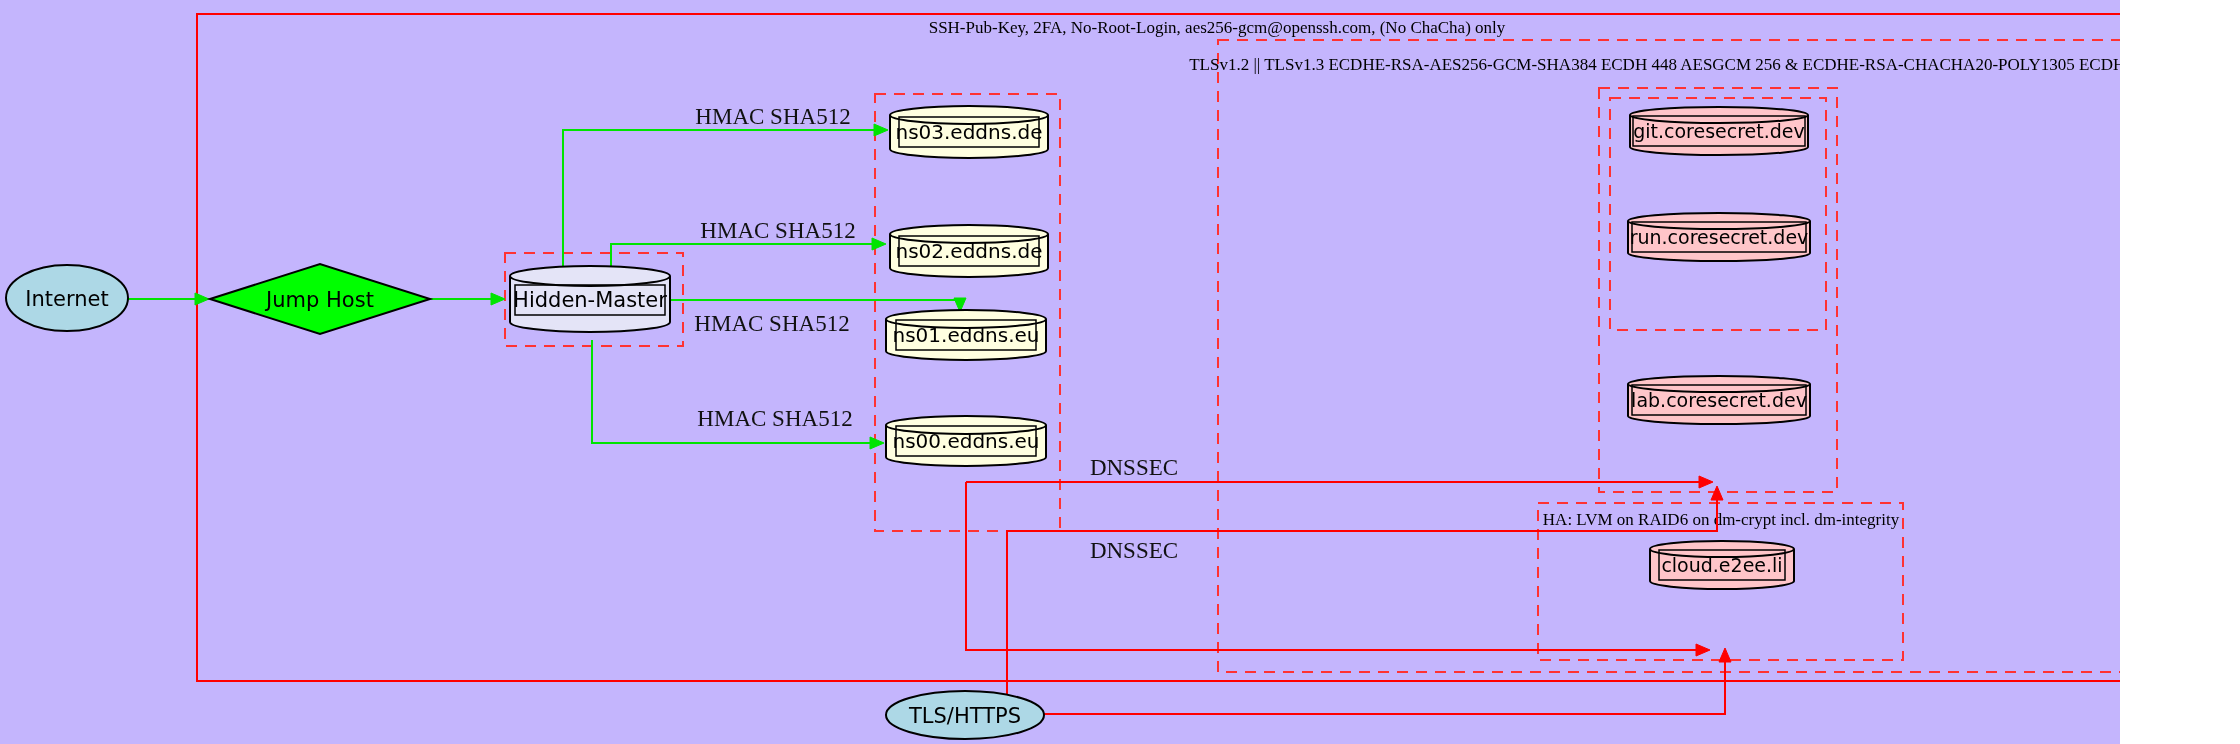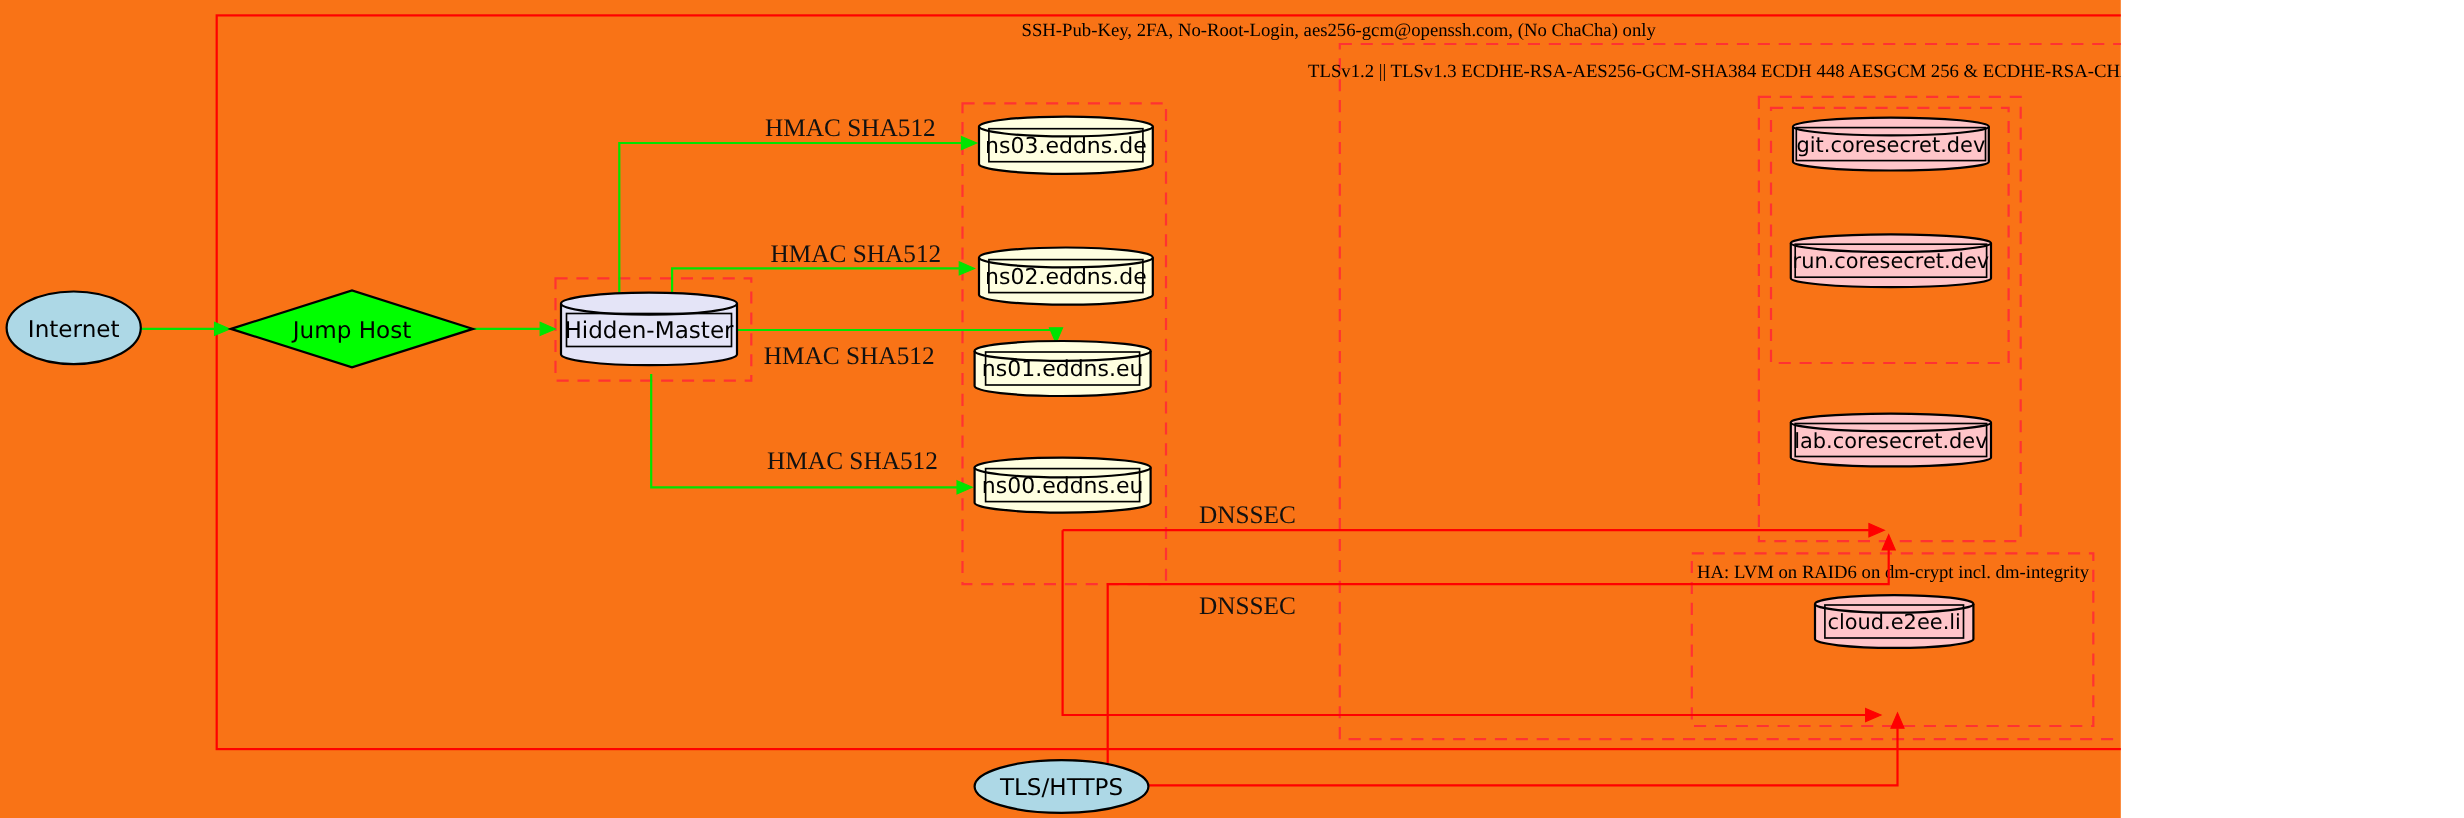--- a/index.html
+++ b/index.html
@@ -1,16 +1,16 @@
 <!DOCTYPE html>
 <html style="--green: #00e400; --red-solid: #ff0000; --red-dashed: #ff3232;"><head>
 <meta charset="utf-8">
 <style>
   html, body { margin: 0; padding: 0; background: #ffffff; }
-  .stage { position: relative; width: 1928px; height: 744px; background: #f97316; overflow: hidden; }
+  .stage { position: relative; width: 2120px; height: 744px; background: #c4b5fd; overflow: hidden; }
   svg { display: block; }
   .cluster-solid { fill: none; stroke: var(--red-solid); stroke-width: 2; }
   .cluster-dashed { fill: none; stroke: var(--red-dashed); stroke-width: 2; stroke-dasharray: 11 8; }
   .edge-green { fill: none; stroke: var(--green); stroke-width: 2; }
   .edge-red { fill: none; stroke: var(--red-solid); stroke-width: 2; }
   .arrow-green { fill: var(--green); stroke: var(--green); }
   .arrow-red { fill: var(--red-solid); stroke: var(--red-solid); }
   .node-outline { stroke: #000000; stroke-width: 2; }
   .label-box { fill: none; stroke: #000000; stroke-width: 1.5; }
   .node-label { font-family: "DejaVu Sans", "Liberation Sans", sans-serif; fill: #000000; text-anchor: middle; }

